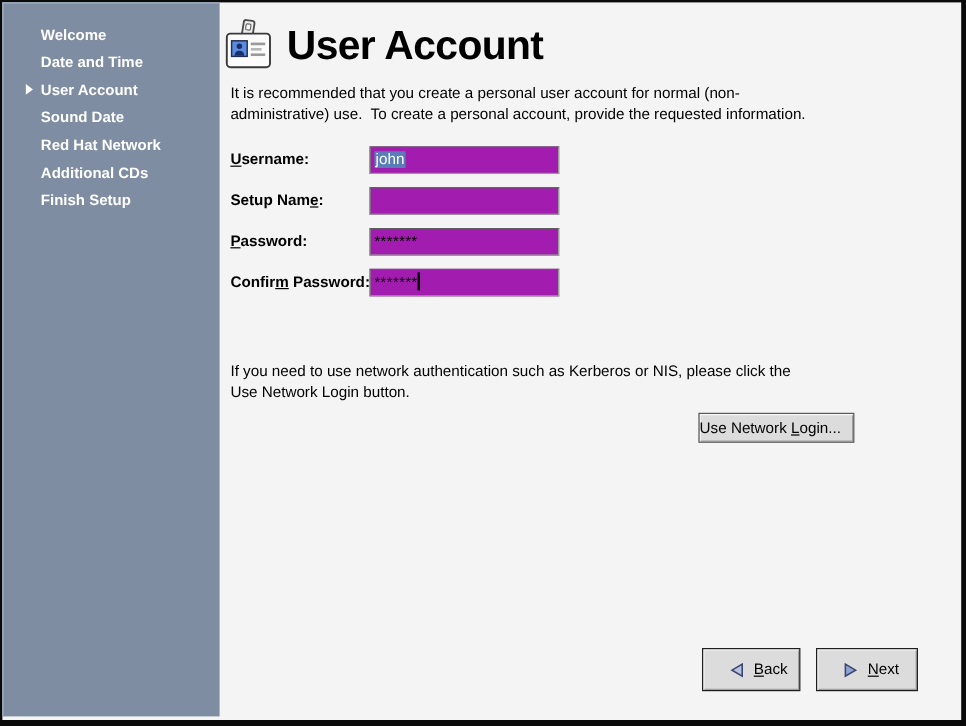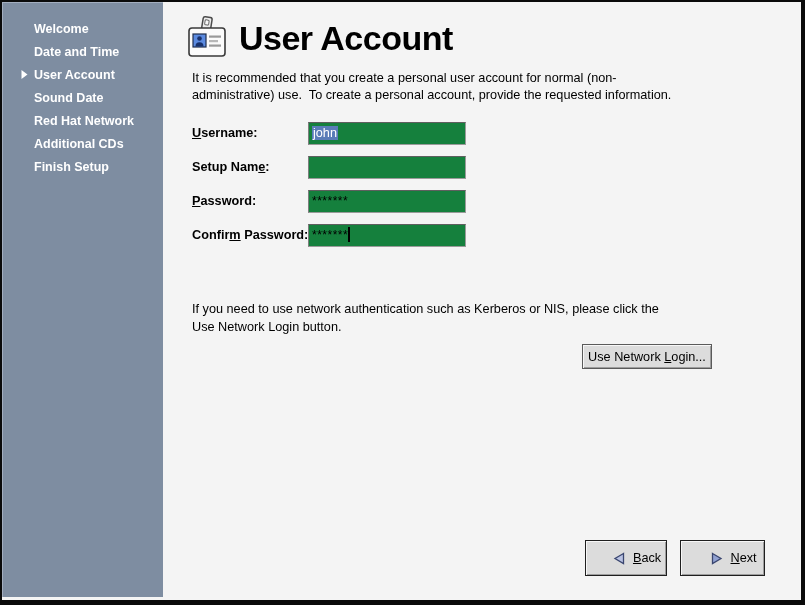--- a/index.html
+++ b/index.html
@@ -8,21 +8,21 @@
     background:#0a0a0a;
     font-family:"Liberation Sans", sans-serif;
     overflow:hidden;
   }
   .window{
     position:absolute;left:2px;top:2px;width:799px;height:598px;
     background:#f4f4f4;
   }
   
   .sidebar{
-    position:absolute;left:0;top:0;width:161px;height:595px;
+    position:absolute;left:0;top:0;width:181px;height:595px;
     background:#7e8da1;
     border-top:1px solid #a3aebf;border-left:1px solid #a3aebf;
     box-sizing:border-box;
     padding-top:14px;
   }
   .side-item{
     position:relative;height:23px;display:flex;align-items:center;
     padding-left:31px;color:#ffffff;font-size:12.5px;font-weight:bold;
     white-space:nowrap;
   }
@@ -47,35 +47,35 @@
   
   .form{position:absolute;left:190px;top:120px;}
   .form-row{position:relative;height:23px;margin-bottom:11px;width:450px;}
   .field-label{
     position:absolute;left:0;top:0;height:23px;line-height:23px;
     font-size:12.7px;color:#000;white-space:pre;font-weight:bold;
   }
   .mn{text-decoration:underline;}
   .text-field{
     position:absolute;left:116px;top:0;width:158px;height:23px;
-    box-sizing:border-box;background:#15803d;
+    box-sizing:border-box;background:#a21caf;
     border:1px solid #9a9a9a;border-top-color:#5f5f5f;border-left-color:#7d7d7d;
     padding:0 3px;line-height:20px;font-size:12.7px;color:#000;
     white-space:pre;overflow:hidden;
   }
   .sel{background:#5a7cb8;color:#ffffff;padding:0 1px;}
   .stars{font-size:12px;letter-spacing:0.5px;}
   .caret{
     display:inline-block;width:2px;height:15px;background:#000;
     vertical-align:-3px;
   }
   
   .btn{
     position:absolute;box-sizing:border-box;background:#dcdcdc;
-    display:flex;align-items:center;justify-content:center;gap:7px;
+    display:flex;align-items:center;justify-content:flex-start;gap:7px;
     font-size:12.7px;color:#000;cursor:default;white-space:pre;
     border:1px solid #5a5a5a;
     box-shadow:inset 1px 1px 0 #f7f7f7, inset -1px -1px 0 #9d9d9d;
   }
   .btn .tri{line-height:0;}
   .network-btn{left:580px;top:342px;width:130px;height:25px;}
   .nav-btn{border:1px solid #1f1f1f;height:36px;top:538px;}
   .back-btn{left:583px;width:82px;}
   .next-btn{left:678px;width:85px;}
 </style>

